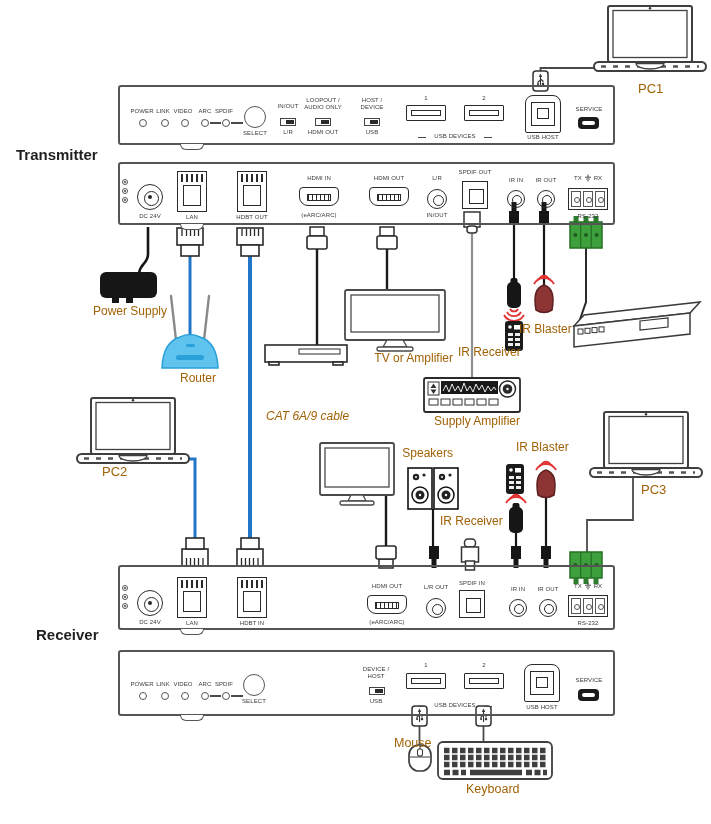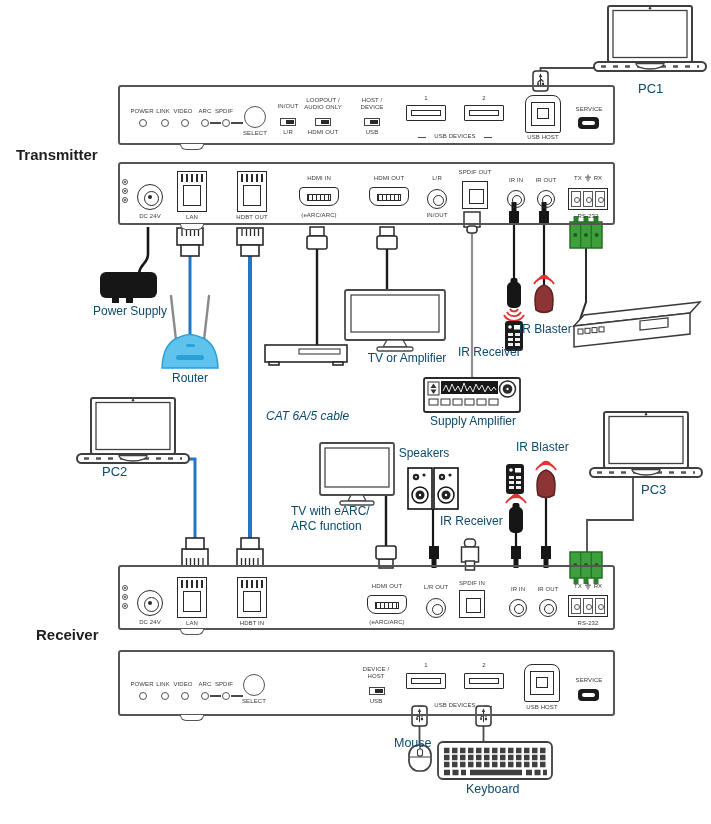--- a/index.html
+++ b/index.html
@@ -2,21 +2,21 @@
 <html><head>
 <meta charset="utf-8">
 <style>
 *{margin:0;padding:0;box-sizing:border-box}
 body{font-family:"Liberation Sans",sans-serif;background:#fff}
 .stage{position:relative;width:711px;height:824px;background:#fff;overflow:hidden}
 svg.wires{position:absolute;left:0;top:0}
 .panel{position:absolute;border:2px solid #555;border-radius:3px;background:transparent}
 .tab{position:absolute;width:24px;height:6px;border:1.5px solid #555;border-top:none;border-radius:0 0 10px 10px;left:60px;bottom:-7px;background:#fff}
 .lbl{position:absolute;font-size:6px;line-height:7px;color:#3a3a3a;text-align:center;white-space:pre-line;letter-spacing:.1px}
-.dlabel{position:absolute;font-size:12px;line-height:15px;color:#0c4a6e;white-space:pre-line}
+.dlabel{position:absolute;font-size:12px;line-height:15px;color:#a16207;white-space:pre-line}
 .seclabel{position:absolute;font-size:15px;font-weight:bold;color:#1f1f1f}
 .led{position:absolute;width:8px;height:8px;border:1.3px solid #555;border-radius:50%}
 .dash{position:absolute;height:1.4px;background:#4a4a4a}
 .selbtn{position:absolute;width:22px;height:22px;border:1.6px solid #555;border-radius:50%}
 .switch{position:absolute;width:16px;height:8px;border:1.2px solid #444}
 .switch::after{content:"";position:absolute;right:1px;top:1px;bottom:1px;width:55%;background:#2a2a2a}
 .usba{position:absolute;width:40px;height:16px;border:1.7px solid #2a2a2a;border-radius:1px}
 .usba::after{content:"";position:absolute;left:4px;right:4px;top:3.5px;height:4.5px;border:1.1px solid #2a2a2a}
 .usbb{position:absolute;width:36px;height:38px;border:1.8px solid #2a2a2a;border-radius:8px 8px 2px 2px}
 .usbb::before{content:"";position:absolute;left:5px;right:5px;top:6px;bottom:6px;border:1.5px solid #2a2a2a}
@@ -35,21 +35,21 @@
 .jack18::after{content:"";position:absolute;left:50%;top:50%;width:8px;height:8px;margin:-4px;border:1.4px solid #2a2a2a;border-radius:50%}
 .tos{position:absolute;width:26px;height:28px;border:1.6px solid #2a2a2a}
 .tos::after{content:"";position:absolute;left:50%;top:50%;width:13px;height:13px;margin:-6.5px;border:1.4px solid #2a2a2a}
 .rs232p{position:absolute;width:40px;height:22px;border:1.5px solid #2a2a2a;display:flex;padding:2px;gap:2px}
 .rs232p i{flex:1;border:1px solid #555;position:relative}
 .rs232p i::after{content:"";position:absolute;left:50%;top:50%;width:4px;height:4px;margin:-2.5px;border:1px solid #555;border-radius:50%}
 .minicirc{position:absolute;width:6px;height:6px;border:1px solid #555;border-radius:50%}
 .minicirc::after{content:"";position:absolute;left:50%;top:50%;width:1.6px;height:1.6px;margin:-.8px;background:#555;border-radius:50%}
 .txrx{position:absolute;display:flex;align-items:center;justify-content:center;gap:2px;font-size:6px;color:#3a3a3a}
 .ital{font-style:italic}
-.ctr{text-align:center}
+.ctr{text-align:right}
 .f13{font-size:13px}
 .f125{font-size:12.5px}
 </style>
 </head>
 <body>
 
 <div class="stage">
 
 <svg class="wires" width="711" height="824" viewBox="0 0 711 824">
   <defs>
@@ -459,25 +459,23 @@
 
 <div class="seclabel" style="left:16px;top:146px">Transmitter</div>
 <div class="seclabel" style="left:36px;top:626px">Receiver</div>
 
 <div class="dlabel f13" style="left:638px;top:81px">PC1</div>
 <div class="dlabel f13" style="left:102px;top:464px">PC2</div>
 <div class="dlabel f13" style="left:641px;top:482px">PC3</div>
 <div class="dlabel" style="left:93px;top:304px">Power Supply</div>
 <div class="dlabel ctr" style="left:164px;top:371px;width:52px">Router</div>
 <div class="dlabel ctr" style="left:361px;top:351px;width:92px">TV or Amplifier</div>
-<div class="dlabel ital" style="left:266px;top:409px">CAT 6A/5 cable</div>
+<div class="dlabel ital" style="left:266px;top:409px">CAT 6A/9 cable</div>
 <div class="dlabel ctr" style="left:426px;top:414px;width:94px">Supply Amplifier</div>
 <div class="dlabel" style="left:458px;top:345px">IR Receiver</div>
 <div class="dlabel" style="left:519px;top:322px">IR Blaster</div>
-<div class="dlabel" style="left:291px;top:504px">TV with eARC/
-ARC function</div>
 <div class="dlabel ctr" style="left:395px;top:446px;width:58px">Speakers</div>
 <div class="dlabel" style="left:440px;top:514px">IR Receiver</div>
 <div class="dlabel" style="left:516px;top:440px">IR Blaster</div>
 <div class="dlabel f125" style="left:394px;top:736px">Mouse</div>
 <div class="dlabel f125" style="left:466px;top:782px">Keyboard</div>
 
 </div>
 
 </body></html>

